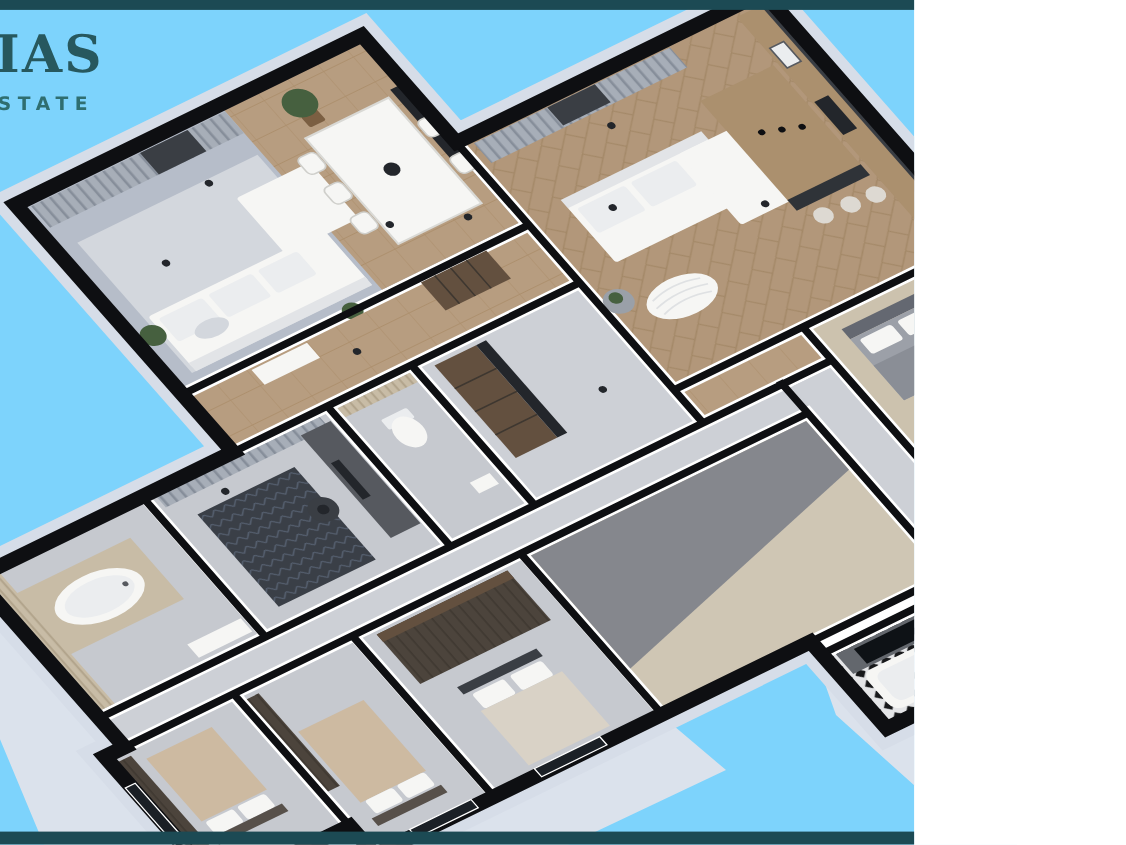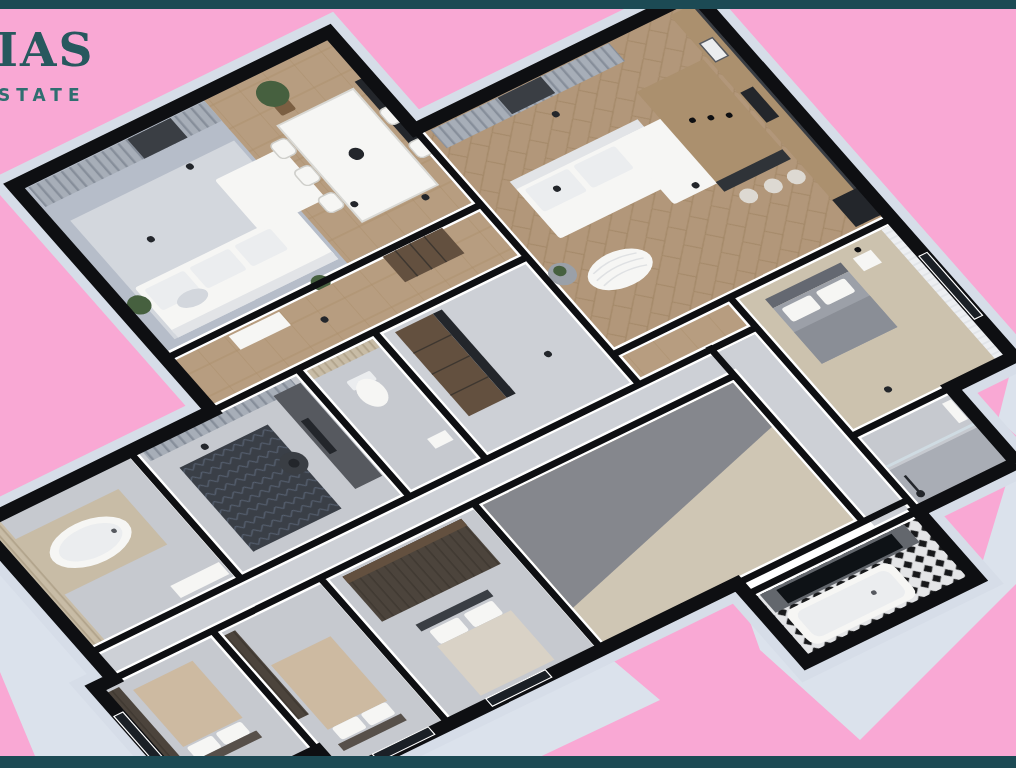--- a/index.html
+++ b/index.html
@@ -1,16 +1,16 @@
 <!DOCTYPE html>
 <html><head>
 <meta charset="utf-8">
 <style>
   html,body{margin:0;padding:0;background:#fff;}
-  #stage{position:relative;width:1016px;height:768px;overflow:hidden;background:#f9a8d4;
+  #stage{position:relative;width:831px;height:768px;overflow:hidden;background:#7dd3fc;
          font-family:"Liberation Sans",sans-serif;}
   #plan-svg{position:absolute;left:0;top:0;}
   .bar{position:absolute;left:0;width:1024px;}
   .bar.top{top:0;height:9px;}
   .bar.bottom{bottom:0;height:12px;}
   .logo{position:absolute;left:-4px;top:26px;line-height:1;}
   .logo .l1{font-family:"DejaVu Serif","Liberation Serif",serif;font-weight:bold;
             font-size:47px;letter-spacing:2px;}
   .logo .l2{font-family:"DejaVu Sans","Liberation Sans",sans-serif;font-weight:bold;
             font-size:17px;letter-spacing:6px;margin-top:14px;margin-left:2px;}

